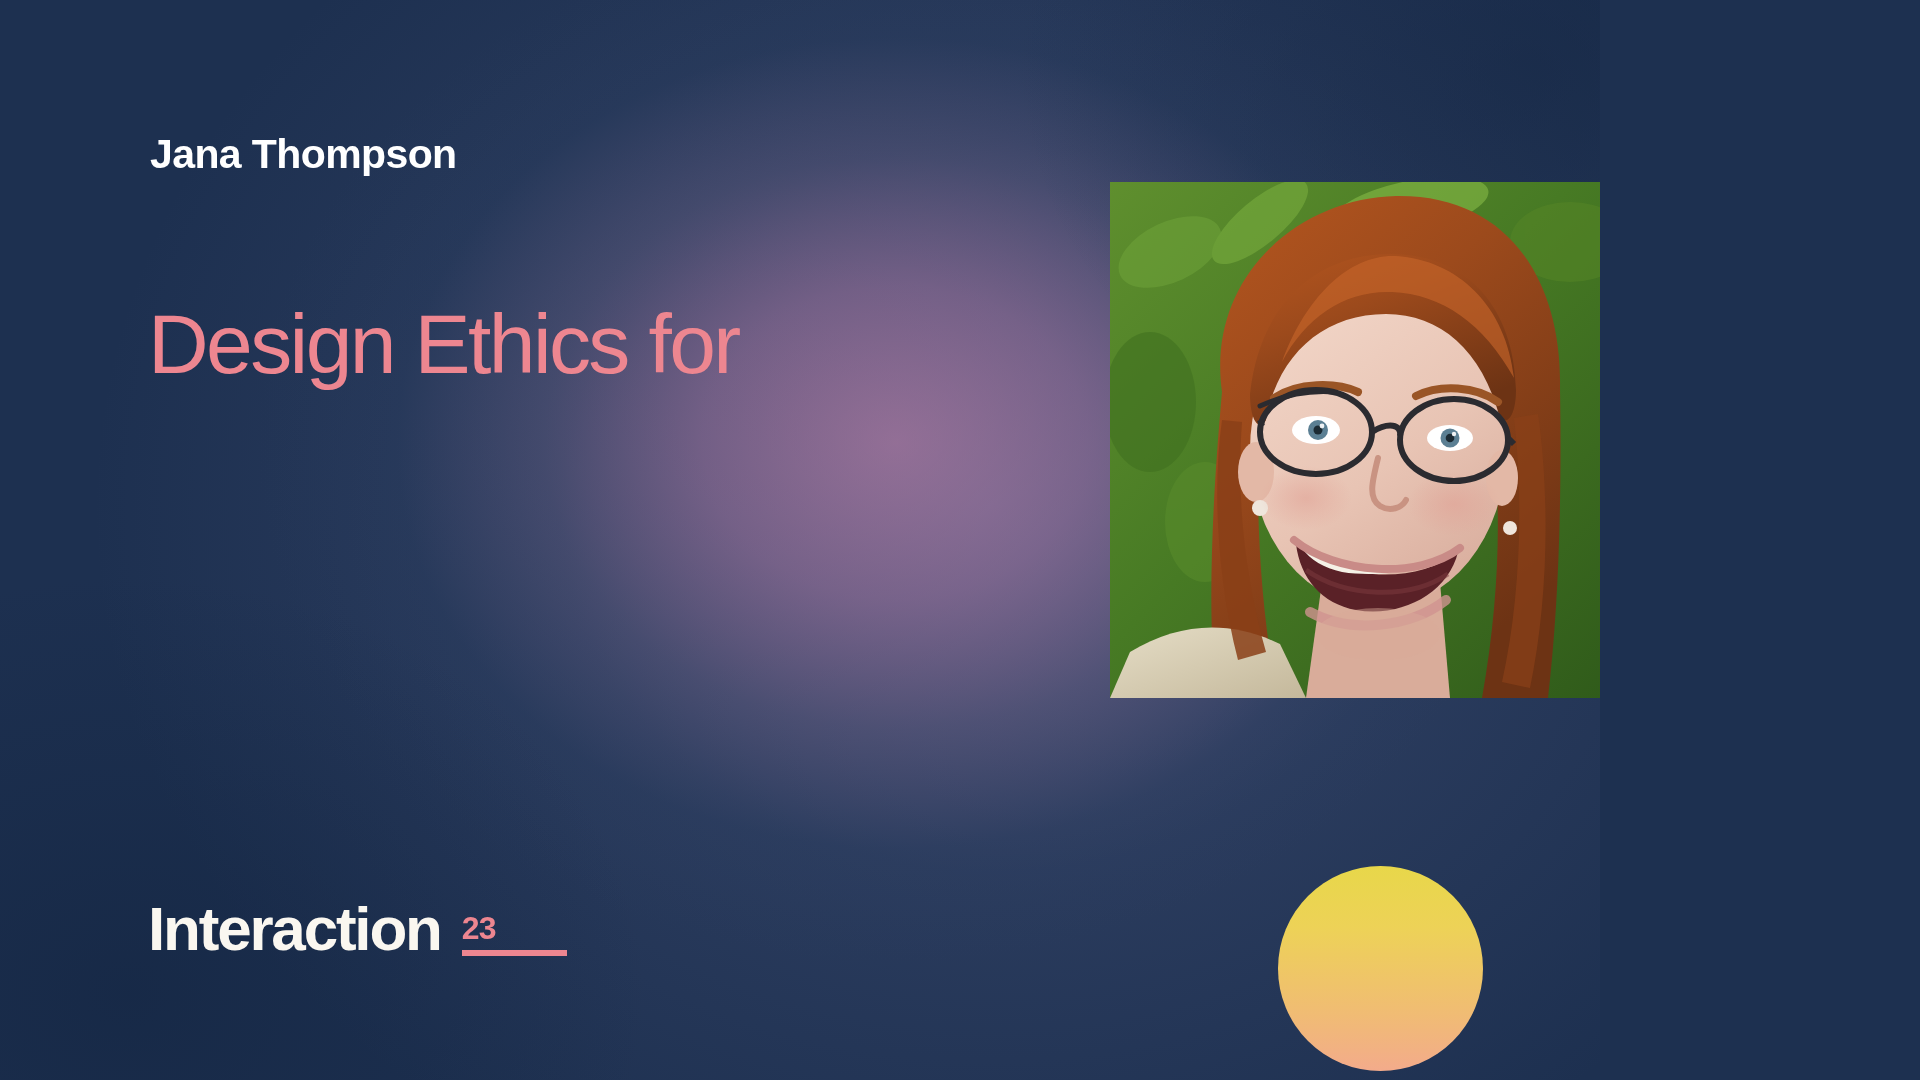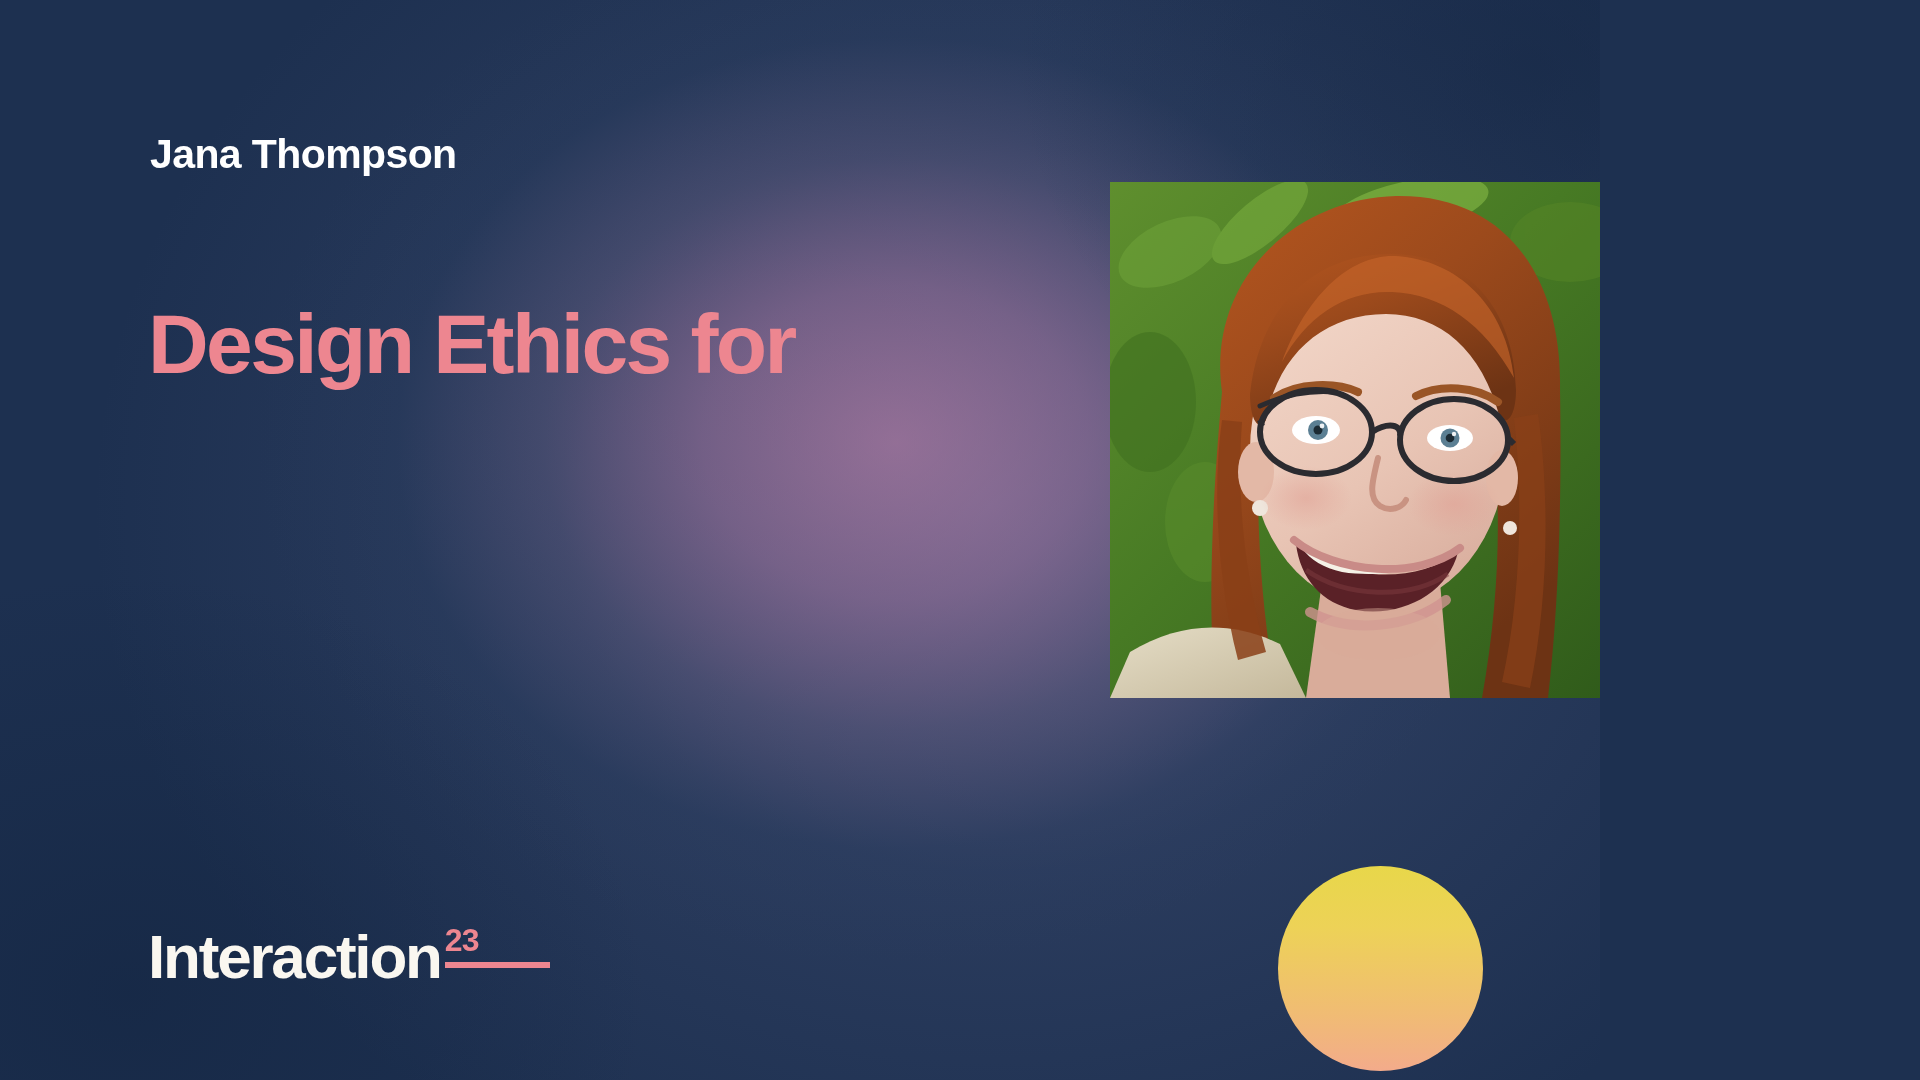--- a/index.html
+++ b/index.html
@@ -59,45 +59,45 @@
     font-weight:bold;
     letter-spacing:-0.6px;
     color:#ffffff;
     white-space:nowrap;
   }
 
   .talk-title {
     position:absolute;
     left:148px; top:300px;
     font-size:84px;
-    font-weight:bold;
+    font-weight:normal;
     line-height:1.07;
     letter-spacing:-2.6px;
     color:#ed8690;
     max-width:870px;
   }
   .talk-title .ln { display:block; }
 
   
   .brand {
     position:absolute;
-    left:148px; top:926px;
+    left:148px; top:898px;
     display:flex;
-    align-items:flex-start;
+    align-items:center;
   }
   .brand-word {
     font-size:62px;
     font-weight:bold;
     letter-spacing:-2.2px;
     color:#faf7f0;
     line-height:1;
   }
   .brand-year-wrap {
     position:relative;
-    margin-left:4px;
+    margin-left:21px;
     margin-top:-2px;
   }
   .brand-year {
     display:block;
     font-size:32px;
     font-weight:bold;
     letter-spacing:-0.8px;
     color:#ed8690;
     line-height:1;
   }

